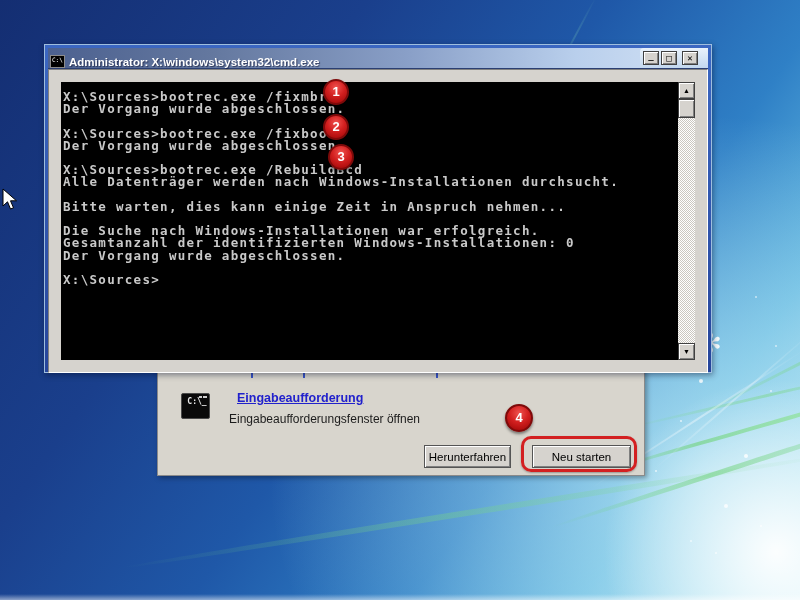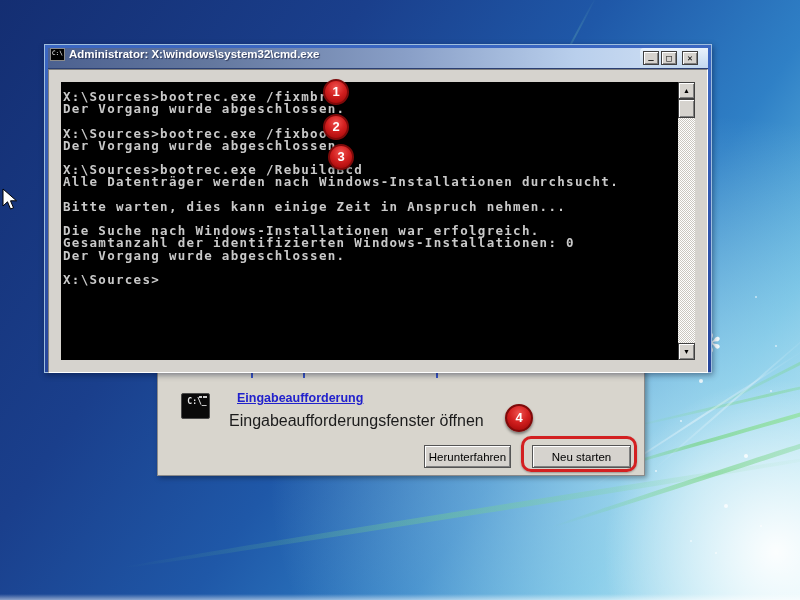--- a/index.html
+++ b/index.html
@@ -49,32 +49,32 @@
     background:#d8d5cd; border:1px solid #8a8a8a; box-shadow:2px 2px 5px rgba(0,0,0,.35); }
   .link-tick { position:absolute; width:2px; height:6px; top:53px; background:#3a55c8; }
   .cmd-big-icon { position:absolute; left:23px; top:74px; width:29px; height:26px;
     background:#0a0a0a; border:1px solid #4a4a4a; border-radius:2px;
     color:#e8e8e8; font-family:"DejaVu Sans Mono",monospace; font-size:8px; font-weight:bold;
     padding:4px 0 0 3px; line-height:8px;text-align:center; }
   .cmd-big-icon::after { content:""; position:absolute; right:2px; top:2px; width:8px; height:2px;
     background:linear-gradient(90deg,#cfcfcf 0 3px, transparent 3px 4px, #cfcfcf 4px); }
   .dlg-link { position:absolute; left:71px; top:72px; font-size:12.5px; font-weight:bold;
     color:#2121cc; text-decoration:underline; cursor:pointer;padding-left:8px; }
-  .dlg-desc { position:absolute; left:71px; top:93px; font-size:16px; color:#1c1c1c; }
+  .dlg-desc { position:absolute; left:71px; top:93px; font-size:12px; color:#1c1c1c; }
   .dlg-btn { position:absolute; top:126px; height:23px; background:#d6d3ce; color:#000;
     font-size:11.5px; font-family:"Liberation Sans",sans-serif; border:1px solid #555;
     box-shadow:inset 1px 1px 0 #ffffff, inset -1px -1px 0 #7f7f7f; cursor:pointer; }
   .btn-shutdown { left:266px; width:87px; }
   .btn-restart  { left:374px; width:99px; }
 
   
   .cmd-window { position:absolute; left:44px; top:44px; width:668px; height:329px;
     background:linear-gradient(180deg,#3b67c2,#26459b); border:1px solid #9fbede;
     padding:3px; box-shadow:1px 2px 6px rgba(0,10,40,.45); }
-  .titlebar { height:21px; display:flex; align-items:flex-start; position:relative;
+  .titlebar { height:21px; display:flex; align-items:flex-end; position:relative;
     background:linear-gradient(90deg,#4c6190 0%, #64789f 25%, #8aa0c8 55%, #b9cfec 80%, #d3e2f5 100%);
     border-bottom:1px solid #2b3f72; }
   .cmd-small-icon { width:15px; height:13px; margin:0 4px 0 2px; background:#000;
     border:1px solid #8a8a8a; color:#fff; font-family:"DejaVu Sans Mono",monospace;
     font-size:6px; line-height:6px; padding:1px; overflow:hidden; flex:none; }
   .title-text { color:#fff; font-size:11.5px; font-weight:bold; white-space:nowrap;
     text-shadow:1px 1px 1px rgba(0,0,30,.55); }
   .ctrl-plate { position:absolute; right:0; top:0; height:20px; width:68px;
     background:linear-gradient(180deg,#e9f2fb,#c3d8ef); border-radius:4px 0 0 4px;
     display:flex; align-items:center; padding-left:3px; }

